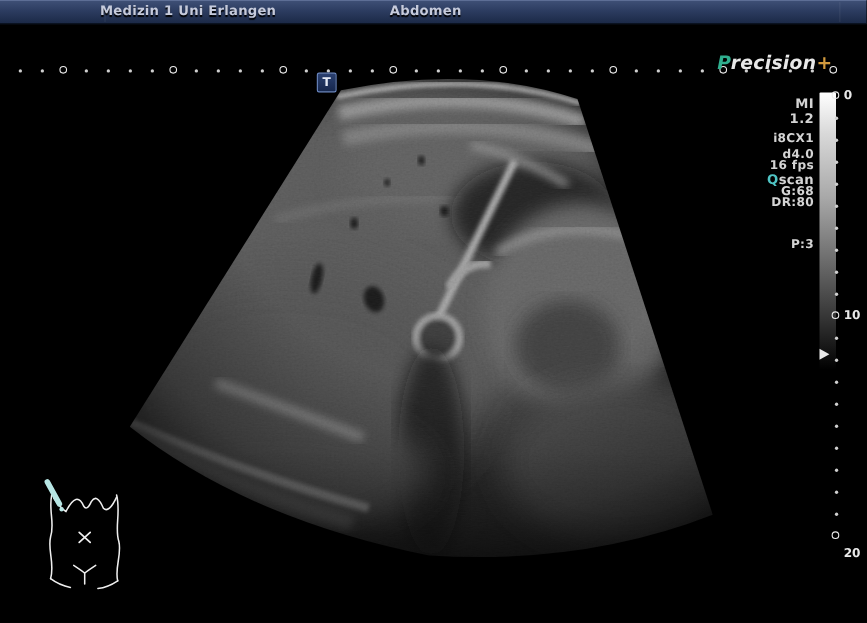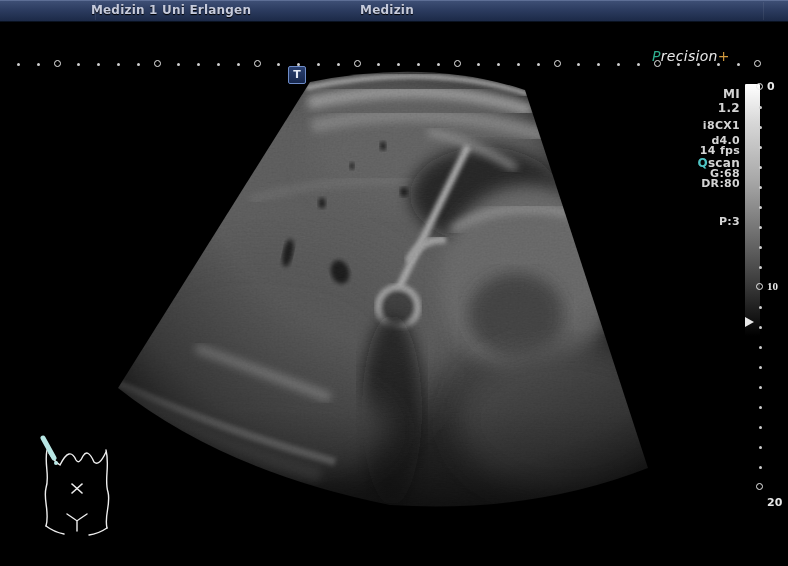--- a/index.html
+++ b/index.html
@@ -25,21 +25,21 @@
   .depth-label{position:absolute;left:767px;color:#e8e8e8;font-size:11px;font-weight:bold;line-height:13px;}
   
   .t-box{
     position:absolute;left:288px;top:66px;width:16px;height:16px;
     background:linear-gradient(180deg,#2a4070,#16274d);
     border:1px solid #6e8cc8;border-radius:2px;
     color:#e3e9f5;font-size:11px;font-weight:bold;text-align:center;line-height:16px;
   }
   
   .precision{
-    position:absolute;left:652px;top:48px;font-size:14px;font-weight:normal;font-style:italic;
+    position:absolute;left:652px;top:48px;font-size:17px;font-weight:bold;font-style:italic;
     letter-spacing:.3px;white-space:nowrap;
   }
   .precision .lead{color:#2fae8e;}
   .precision .body{color:#e8e8e8;}
   .precision .plus{color:#d29a3e;font-style:normal;}
   
   .pline{
     position:absolute;right:48px;color:#d4d4d4;font-size:11px;font-weight:bold;
     letter-spacing:.3px;white-space:nowrap;text-align:center;
   }
@@ -59,21 +59,21 @@
 </style>
 </head>
 <body>
 
 <div class="screen">
 
   <div class="header">
     <div class="header-sep" style="left:95px"></div>
     <div class="header-sep" style="left:763px"></div>
     <span class="header-title" style="left:171px">Medizin 1 Uni Erlangen</span>
-    <span class="header-title" style="left:387px">Medizin</span>
+    <span class="header-title" style="left:387px">Abdomen</span>
   </div>
 
   <svg class="us-layer" width="788" height="566" viewBox="0 0 788 566">
     <defs>
       <clipPath id="fan">
         <path d="M310,82 Q428,58 525,90 L648,468 Q530,514 390,505 Q225,472 118,388 Z"></path>
       </clipPath>
       <filter id="b2">
           <feGaussianBlur stdDeviation="2"></feGaussianBlur>
         </filter>
@@ -207,21 +207,21 @@
   <div class="t-box">T</div>
 
   <div class="precision">
     <span class="lead">P</span><span class="body">recision</span><span class="plus">+</span>
   </div>
 
   <div class="pline" style="top:87px;font-size:12px">MI</div>
   <div class="pline" style="top:101px;font-size:12px">1.2</div>
   <div class="pline" style="top:119px">i8CX1</div>
   <div class="pline" style="top:134px">d4.0</div>
-  <div class="pline" style="top:144px">14 fps</div>
+  <div class="pline" style="top:144px">16 fps</div>
   <div class="pline" style="top:156px;font-size:12px">
     <span class="cyan">Q</span><span>scan</span>
   </div>
   <div class="pline" style="top:167px">G:68</div>
   <div class="pline" style="top:177px">DR:80</div>
   <div class="pline" style="top:215px">P:3</div>
 
   <div class="graybar"></div>
 
   <div id="depth-scale">
@@ -229,21 +229,21 @@
       <div class="ring" style="left: 756px; top: 83px;"></div>
       <div class="dot" style="left: 758.5px; top: 105.5px;"></div>
       <div class="dot" style="left: 758.5px; top: 125.5px;"></div>
       <div class="dot" style="left: 758.5px; top: 145.5px;"></div>
       <div class="dot" style="left: 758.5px; top: 165.5px;"></div>
       <div class="dot" style="left: 758.5px; top: 185.5px;"></div>
       <div class="dot" style="left: 758.5px; top: 205.5px;"></div>
       <div class="dot" style="left: 758.5px; top: 225.5px;"></div>
       <div class="dot" style="left: 758.5px; top: 245.5px;"></div>
       <div class="dot" style="left: 758.5px; top: 265.5px;"></div>
-      <div class="depth-label" style="top: 280px; font-family: Liberation Serif, serif;">10</div>
+      <div class="depth-label" style="top: 280px;">10</div>
       <div class="ring" style="left: 756px; top: 283px;"></div>
       <div class="dot" style="left: 758.5px; top: 305.5px;"></div>
       <div class="dot" style="left: 758.5px; top: 325.5px;"></div>
       <div class="dot" style="left: 758.5px; top: 345.5px;"></div>
       <div class="dot" style="left: 758.5px; top: 365.5px;"></div>
       <div class="dot" style="left: 758.5px; top: 385.5px;"></div>
       <div class="dot" style="left: 758.5px; top: 405.5px;"></div>
       <div class="dot" style="left: 758.5px; top: 425.5px;"></div>
       <div class="dot" style="left: 758.5px; top: 445.5px;"></div>
       <div class="dot" style="left: 758.5px; top: 465.5px;"></div>

